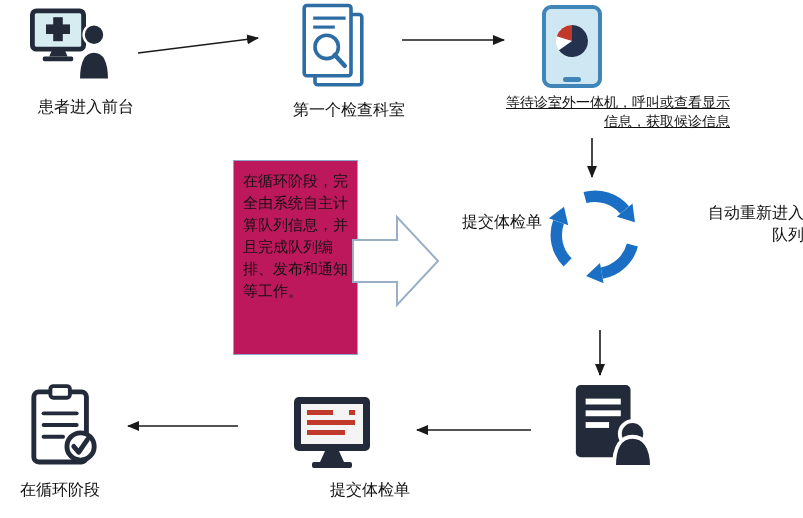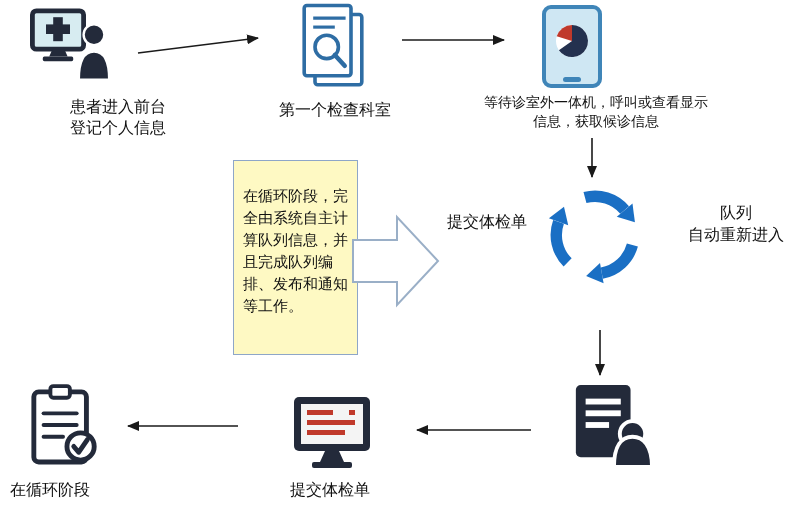--- a/index.html
+++ b/index.html
@@ -1,27 +1,27 @@
 <!DOCTYPE html>
 <html><head>
 <meta charset="utf-8">
 <style>
   html,body{margin:0;padding:0;background:#fff;}
   .canvas{
     position:relative;width:803px;height:518px;background:#ffffff;
     font-family:"Liberation Sans",sans-serif;color:#111;overflow:hidden;
   }
   .abs{position:absolute;}
-  .node-label{position:absolute;font-size:16px;line-height:21px;color:#111;text-align:center;}
-  .node-label.small{font-size:14px;line-height:19px;}
-  .node-label.left{text-align:right;}
+  .node-label{position:absolute;font-size:16px;line-height:21px;color:#111;text-align:right;}
+  .node-label.small{font-size:14px;line-height:19px;text-decoration:underline;}
+  .node-label.left{text-align:center;}
   .callout-box{
     position:absolute;left:233px;top:160px;width:125px;height:195px;
-    border:1.5px solid #8ea6c8;background:#fef9c3;box-sizing:border-box;
-    padding:24px 9px;font-size:15px;line-height:22px;color:#111;
+    border:1.5px solid #8ea6c8;background:#be185d;box-sizing:border-box;
+    padding:9px 9px;font-size:15px;line-height:22px;color:#111;
   }
   svg{display:block;}
 </style>
 </head>
 <body>
 
 <div class="canvas">
 
   <svg width="0" height="0" style="position:absolute" aria-hidden="true">
     <defs>
@@ -36,21 +36,20 @@
     <rect x="29" y="14" width="12" height="30" fill="#232a3a"></rect>
     <rect x="20" y="23" width="30" height="12" fill="#232a3a"></rect>
     <polygon points="28,54 43,54 47,63 24,63" fill="#232a3a"></polygon>
     <rect x="16" y="63" width="38" height="6" rx="2" fill="#232a3a"></rect>
     <circle cx="80" cy="36" r="13" fill="#232a3a" stroke="#fff" stroke-width="3"></circle>
     <path d="M61,92 C61,66 69,57 80,57 C91,57 99,66 99,92 Z" fill="#232a3a" stroke="#fff" stroke-width="3"></path>
   </svg>
 
   <div class="node-label left" style="left:6px;top:96px;width:160px">
     <div>患者进入前台</div>
-    <div>登记个人信息</div>
   </div>
 
   <svg class="abs" style="left:132px;top:28px" width="138" height="32">
     <line x1="6" y1="25" x2="126" y2="10" stroke="#1a1a1a" stroke-width="1.6" marker-end="url(#ah)"></line>
   </svg>
 
   <svg class="abs" style="left:297px;top:3px" width="72" height="86" viewBox="0 0 80 94">
     <rect x="20" y="12" width="52" height="78" rx="3" fill="#fff" stroke="#2e6da4" stroke-width="4"></rect>
     <rect x="8" y="2" width="52" height="78" rx="3" fill="#fff" stroke="#2e6da4" stroke-width="4"></rect>
     <line x1="18" y1="16" x2="54" y2="16" stroke="#2e6da4" stroke-width="3.5"></line>
@@ -94,22 +93,22 @@
     <g id="rc">
       <path d="M41.2,17.2 A34,34 0 0 1 76,28.1" fill="none" stroke="#1a6fc4" stroke-width="10"></path>
       <polygon points="85,38.8 82.9,22.3 69.1,33.9" fill="#1a6fc4"></polygon>
     </g>
     <use href="#rc" transform="rotate(120 50 50)"></use>
     <use href="#rc" transform="rotate(240 50 50)"></use>
   </svg>
 
 
   <div class="node-label" style="left:668px;top:202px;width:136px;line-height:22px">
+    <div>自动重新进入</div>
     <div>队列</div>
-    <div>自动重新进入</div>
   </div>
 
   <svg class="abs" style="left:592px;top:327px" width="16" height="58">
     <line x1="8" y1="3" x2="8" y2="48" stroke="#1a1a1a" stroke-width="1.6" marker-end="url(#ah)"></line>
   </svg>
 
   <svg class="abs" style="left:570px;top:383px" width="84" height="84" viewBox="0 0 86 86">
     <rect x="6" y="2" width="56" height="74" rx="5" fill="#232a3a"></rect>
     <rect x="16" y="16" width="36" height="6" fill="#ffffff"></rect>
     <rect x="16" y="28" width="36" height="6" fill="#ffffff"></rect>

